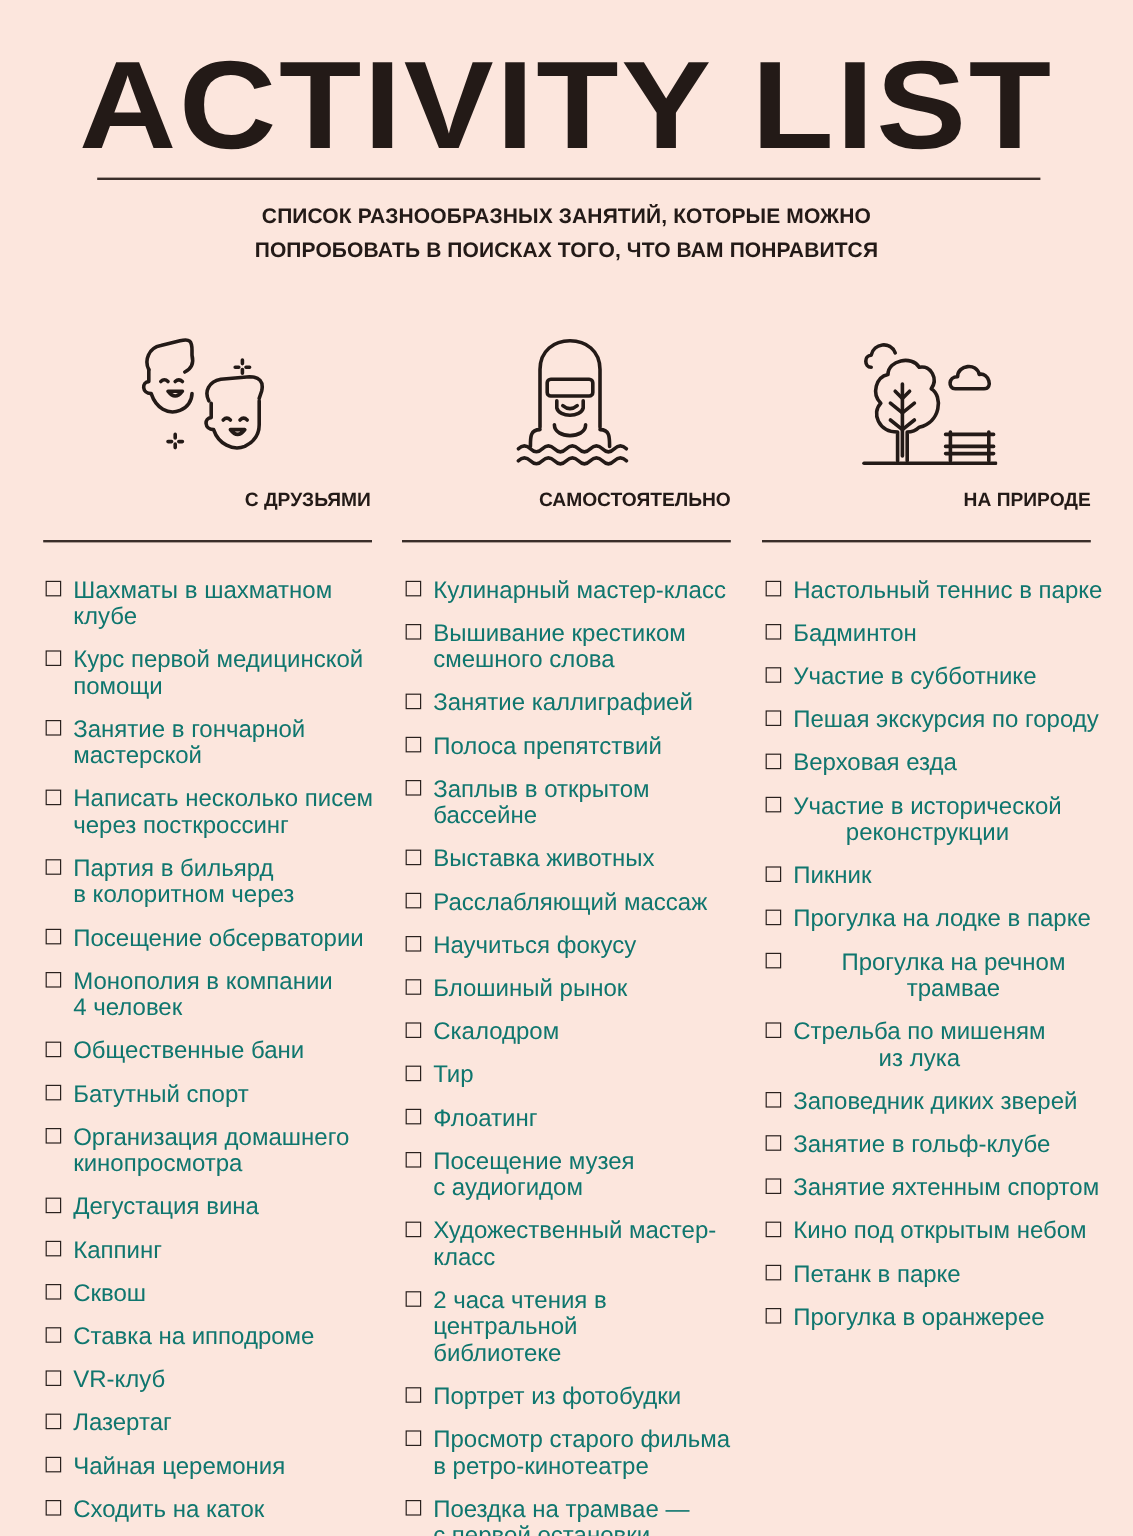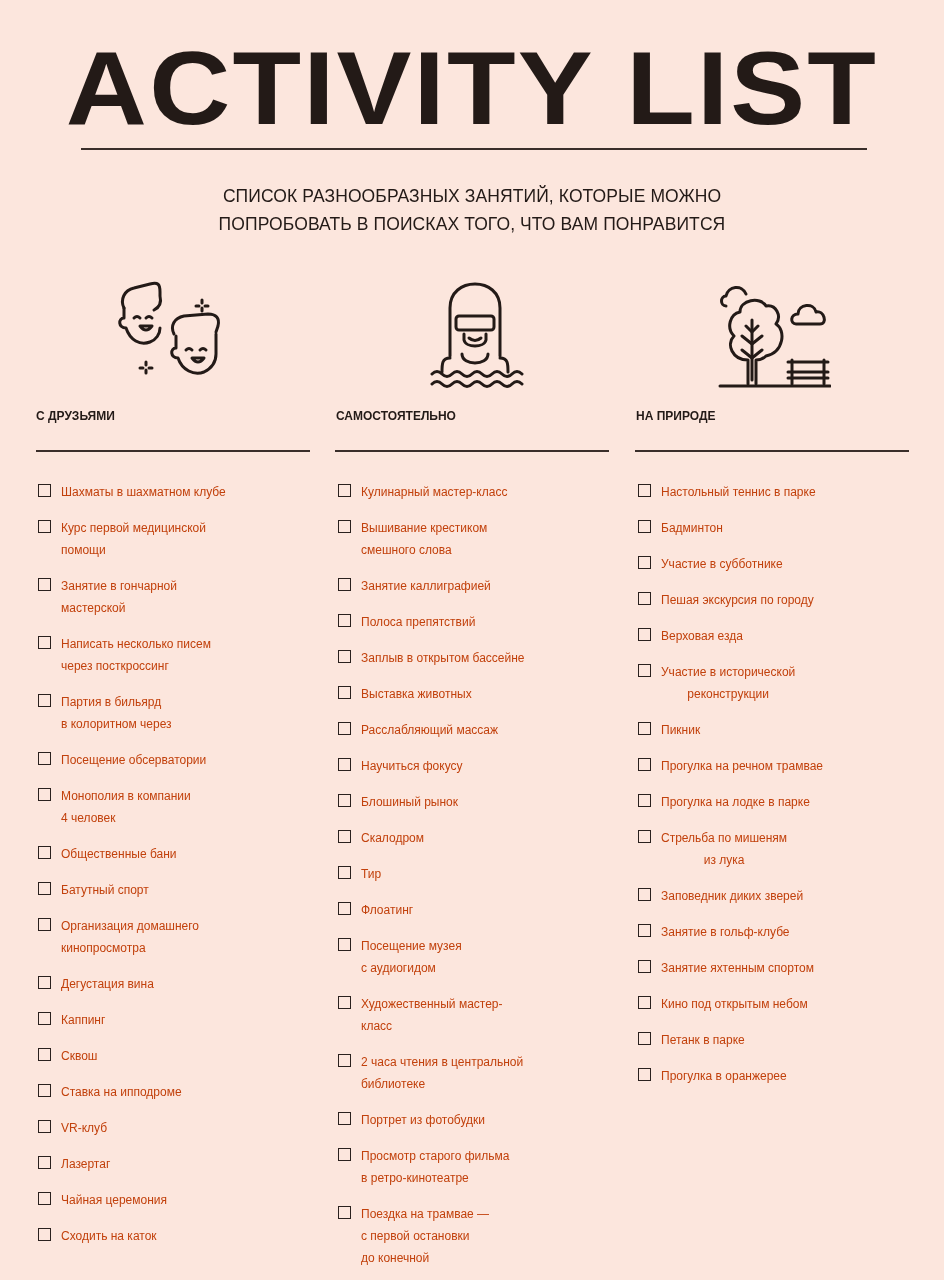--- a/index.html
+++ b/index.html
@@ -18,37 +18,37 @@
     font-size:104px; line-height:120px;
     letter-spacing:2px;
     color:#231a17;
     transform:scaleX(1.08);
   }
   .title-rule {
     position:absolute; left:81px; top:148px; width:786px; height:2px;
     background:#3a2e2a;
   }
   .subtitle {
-    position:absolute; left:0; top:182px; width:944px;
+    position:absolute; left:0; top:166px; width:944px;
     text-align:center;
-    font-weight:normal; font-size:17.5px; line-height:28px;
+    font-weight:bold; font-size:17.5px; line-height:28px;
     letter-spacing:0.1px;
   }
   .col-icon { position:absolute; }
   .col-head {
-    position:absolute; text-align:left;
-    font-weight:bold; font-size:12px; width:273px;
+    position:absolute; text-align:right;
+    font-weight:bold; font-size:16px; width:273px;
   }
   .col-rule { position:absolute; height:2px; background:#3a2e2a; width:274px; top:450px; }
   .list { position:absolute; top:481px; width:290px; margin:0; padding:0; list-style:none; }
   .item {
     display:flex; align-items:flex-start;
-    font-size:12px; line-height:22px;
+    font-size:20px; line-height:22px;
     margin-bottom:14px;
-    color:#c2410c;
+    color:#0f766e;
   }
   .box {
     flex:0 0 auto;
     width:13px; height:13px;
     border:1.5px solid #2a211e;
     margin-top:3px; margin-right:10px;
     box-sizing:border-box;
   }
   .label { white-space:pre-line; }
   svg { display:block; }
@@ -306,25 +306,25 @@
       <span class="box"></span>
       <span class="label">Участие в исторической
 реконструкции</span>
     </li>
     <li class="item">
       <span class="box"></span>
       <span class="label">Пикник</span>
     </li>
     <li class="item">
       <span class="box"></span>
+      <span class="label">Прогулка на лодке в парке</span>
+    </li>
+    <li class="item">
+      <span class="box"></span>
       <span class="label">Прогулка на речном трамвае</span>
-    </li>
-    <li class="item">
-      <span class="box"></span>
-      <span class="label">Прогулка на лодке в парке</span>
     </li>
     <li class="item">
       <span class="box"></span>
       <span class="label">Стрельба по мишеням
 из лука</span>
     </li>
     <li class="item">
       <span class="box"></span>
       <span class="label">Заповедник диких зверей</span>
     </li>

